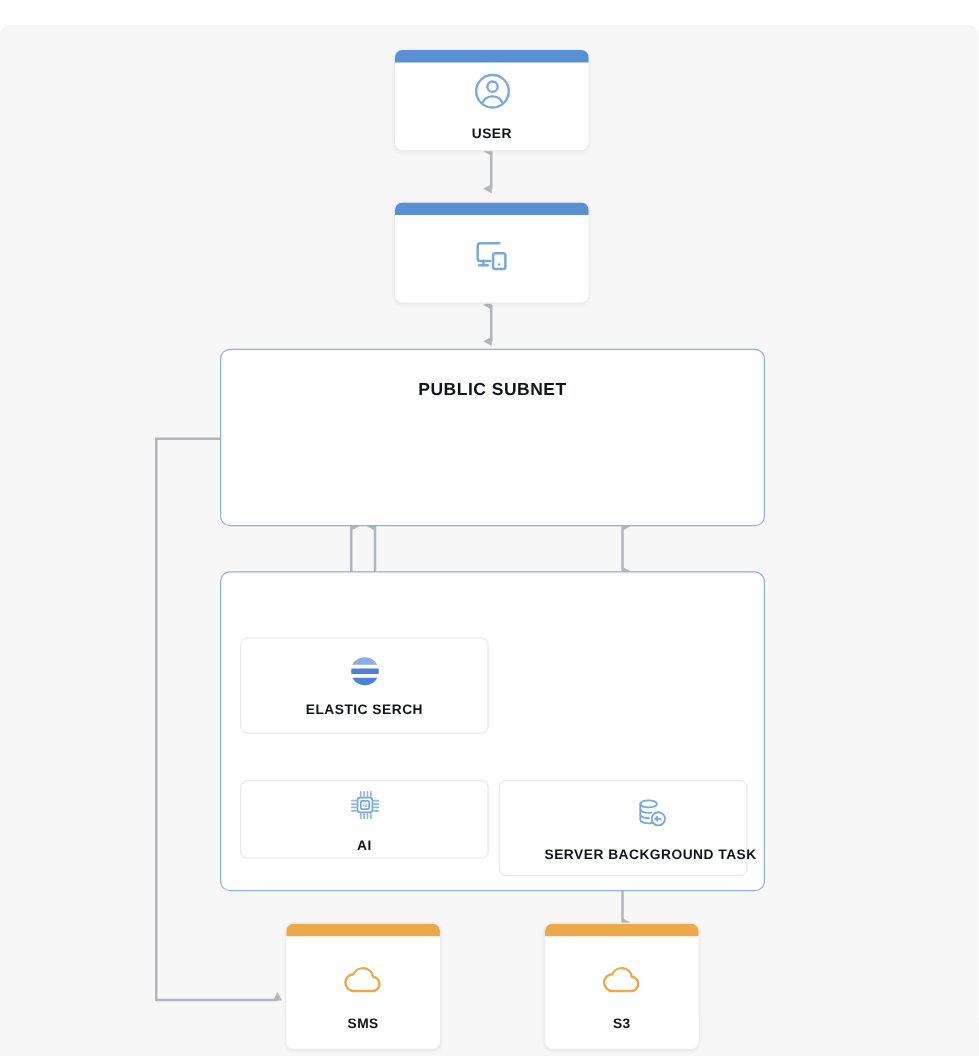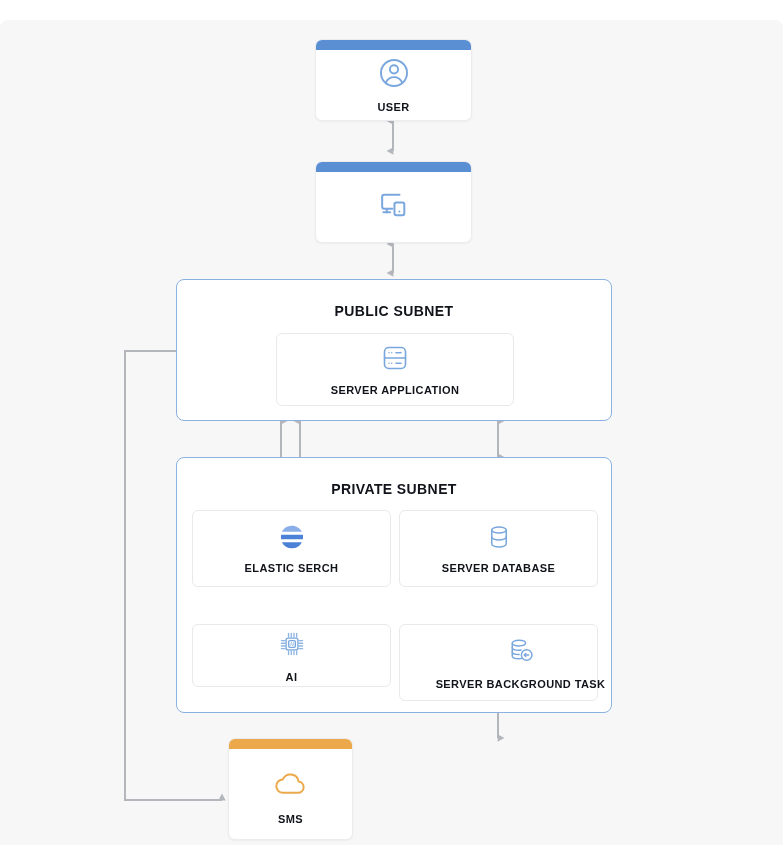--- a/index.html
+++ b/index.html
@@ -156,61 +156,35 @@
         <rect x="13.3" y="11.4" width="6.4" height="8.2" rx="1.2"></rect>
         <circle cx="16.5" cy="17.2" r="0.62" fill="#7aa7dd" stroke="none"></circle>
       </svg>
     </div>
     <div class="node-label" style="margin-top:0;"></div>
   </div>
 
   <div class="subnet" style="left:176px; top:259px; width:436px; height:142px;">
     <div class="subnet-title">PUBLIC SUBNET</div>
 
-    <div class="inner-card" style="left:99px; top:53px; width:238px; height:73px;">
-      <div class="node-icon">
-        <svg width="30" height="30" viewBox="0 0 24 24" fill="none" stroke="#7aa7dd" stroke-width="1.3" stroke-linecap="round" stroke-linejoin="round">
-          <rect x="3.6" y="3.6" width="16.8" height="16.8" rx="3.4"></rect>
-          <line x1="3.6" y1="12" x2="20.4" y2="12"></line>
-          <circle cx="7.2" cy="7.8" r="0.58" fill="#7aa7dd" stroke="none"></circle>
-          <circle cx="9.4" cy="7.8" r="0.58" fill="#7aa7dd" stroke="none"></circle>
-          <line x1="12.8" y1="7.8" x2="16.8" y2="7.8"></line>
-          <circle cx="7.2" cy="16.2" r="0.58" fill="#7aa7dd" stroke="none"></circle>
-          <circle cx="9.4" cy="16.2" r="0.58" fill="#7aa7dd" stroke="none"></circle>
-          <line x1="12.8" y1="16.2" x2="16.8" y2="16.2"></line>
-        </svg>
-      </div>
-      <div class="node-label">SERVER APPLICATION</div>
-    </div>
   </div>
 
   <div class="subnet" style="left:176px; top:437px; width:436px; height:256px;">
-    <div class="subnet-title">PRIVATE SUBNET</div>
 
     <div class="inner-card" style="left:15px; top:52px; width:199px; height:77px;">
       <div class="node-icon">
         <svg width="28" height="28" viewBox="0 0 24 24">
           <path d="M3.3 7.6A9.6 9.6 0 0 1 12 2.4c3.6 0 6.8 2 8.5 5.2z" fill="#8aaee8"></path>
           <path d="M2.7 10.1h18.6a9.7 9.7 0 0 1 0 3.8H2.7a9.7 9.7 0 0 1 0-3.8z" fill="#4b82d8"></path>
           <path d="M3.3 16.4h17.2A9.6 9.6 0 0 1 12 21.6a9.6 9.6 0 0 1-8.7-5.2z" fill="#4b82d8"></path>
         </svg>
       </div>
       <div class="node-label">ELASTIC SERCH</div>
     </div>
 
-    <div class="inner-card" style="left:222px; top:52px; width:199px; height:77px;">
-      <div class="node-icon">
-        <svg width="28" height="28" viewBox="0 0 24 24" fill="none" stroke="#7aa7dd" stroke-width="1.3" stroke-linecap="round">
-          <ellipse cx="12" cy="6" rx="6.2" ry="2.6"></ellipse>
-          <path d="M5.8 6v12c0 1.44 2.78 2.6 6.2 2.6s6.2-1.16 6.2-2.6V6"></path>
-          <path d="M5.8 12c0 1.44 2.78 2.6 6.2 2.6s6.2-1.16 6.2-2.6"></path>
-        </svg>
-      </div>
-      <div class="node-label">SERVER DATABASE</div>
-    </div>
 
     <div class="inner-card" style="left:15px; top:166px; width:199px; height:63px;">
       <div class="node-icon">
         <svg width="32" height="32" viewBox="0 0 26 26" fill="none" stroke="#8fb6e3" stroke-width="1.1" stroke-linecap="round">
           <rect x="8.2" y="8.2" width="9.6" height="9.6" rx="1.6" stroke="#7aa7dd"></rect>
           <rect x="10.3" y="10.3" width="5.4" height="5.4" rx="0.9" stroke="#7aa7dd"></rect>
           <text x="13" y="14.6" font-size="3.6" fill="#7aa7dd" stroke="none" text-anchor="middle" font-family="'Liberation Sans', sans-serif">AI</text>
           <line x1="10.2" y1="4.4" x2="10.2" y2="7.3"></line>
           <line x1="12.4" y1="4.4" x2="12.4" y2="7.3"></line>
           <line x1="14.6" y1="4.4" x2="14.6" y2="7.3"></line>
@@ -251,14 +225,23 @@
   <div class="node topbar" style="left:228px; top:718px; width:125px; height:102px;">
     <div class="topbar-strip" style="background:#eca94b;"></div>
     <div class="node-icon" style="margin-top:10px;">
       <svg width="38" height="38" viewBox="0 0 24 24" fill="none" stroke="#eca94b" stroke-width="1.25" stroke-linecap="round" stroke-linejoin="round">
         <path d="M7.0 18.2h9.4a3.6 3.6 0 0 0 .35-7.18 5.2 5.2 0 0 0-9.9-1.25A3.72 3.72 0 0 0 7.0 18.2z"></path>
       </svg>
     </div>
     <div class="node-label">SMS</div>
   </div>
 
+  <div class="node topbar" style="left:435px; top:718px; width:125px; height:102px;">
+    <div class="topbar-strip" style="background:#eca94b;"></div>
+    <div class="node-icon" style="margin-top:10px;">
+      <svg width="38" height="38" viewBox="0 0 24 24" fill="none" stroke="#eca94b" stroke-width="1.25" stroke-linecap="round" stroke-linejoin="round">
+        <path d="M7.0 18.2h9.4a3.6 3.6 0 0 0 .35-7.18 5.2 5.2 0 0 0-9.9-1.25A3.72 3.72 0 0 0 7.0 18.2z"></path>
+      </svg>
+    </div>
+    <div class="node-label">S3</div>
+  </div>
 
 </div>
 
 </body></html>

